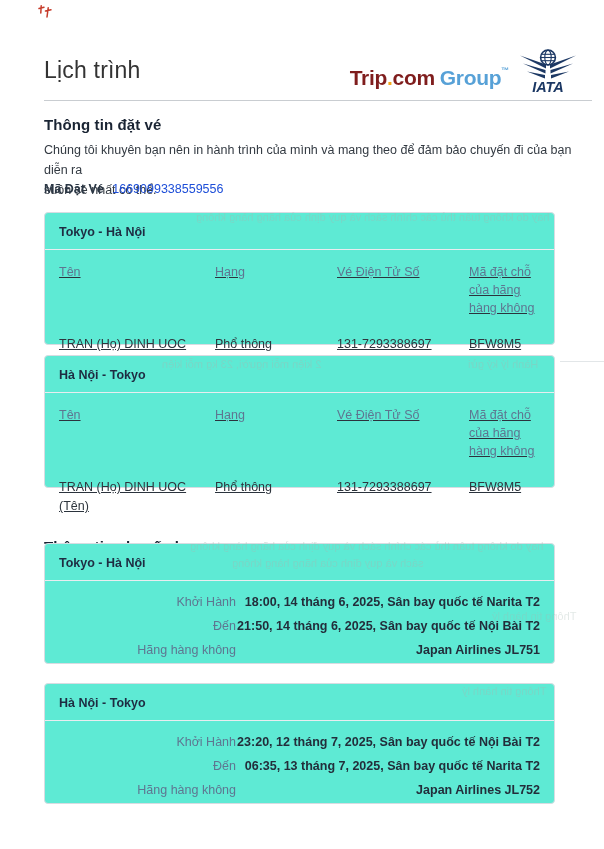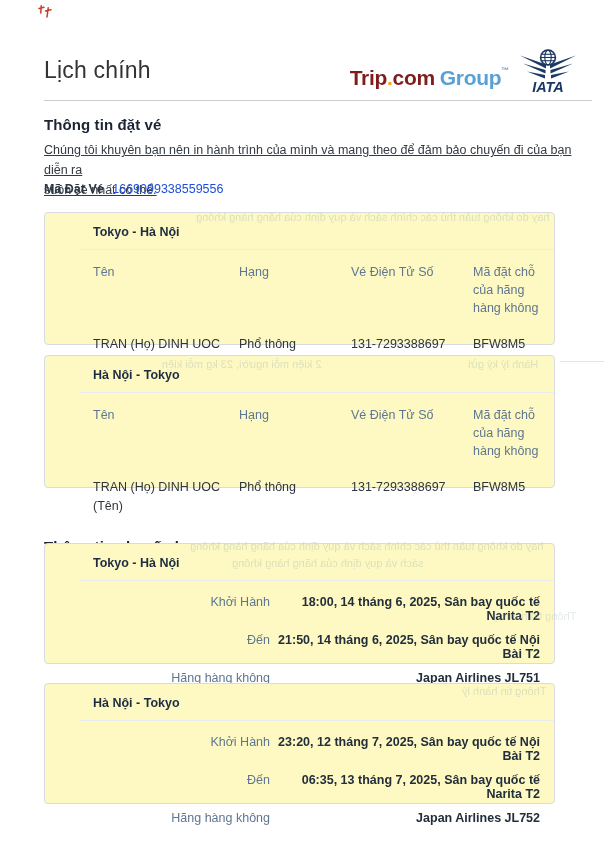--- a/index.html
+++ b/index.html
@@ -32,41 +32,41 @@
   
   .sec-heading {
     position:absolute; left:44px;
     font-size:15px; font-weight:700; color:#1a2433; letter-spacing:.1px;
   }
   .h-booking { top:116px; }
   .h-flights { top:538px; }
   .h-baggage { top:866px; }
 
   
-  .note { position:absolute; left:44px; top:140px; font-size:12.5px; color:#333a42; line-height:20px; width:530px;text-decoration:underline; }
+  .note { position:absolute; left:44px; top:140px; font-size:12.5px; color:#333a42; line-height:20px; width:530px; }
   .code-line { position:absolute; left:44px; top:182px; font-size:12.5px; }
   .code-label { color:#2b3745; font-weight:600; }
   .code-value { color:#1d4ed8; font-weight:400; margin-left:5px; }
 
   
   .card {
-    position:absolute; left:44px; width:511px; background:#fef9c3;
-    border:1px solid #d7dce2; border-radius:4px;padding-left:34px;
+    position:absolute; left:44px; width:511px; background:#5eead4;
+    border:1px solid #d7dce2; border-radius:4px;
   }
   .card-header {
     padding:12px 14px 10px 14px; border-bottom:1px solid #e9edf0;
     font-size:12.5px; font-weight:600; color:#1e2c42;
   }
 
   
   .t-card-1 { top:212px; height:133px; }
   .t-card-2 { top:355px; height:133px; }
   .t-grid {
     display:grid; grid-template-columns:140px 106px 116px 1fr;
-    padding:13px 14px 0 14px; column-gap:6px;
+    padding:13px 14px 0 14px; column-gap:16px;text-decoration:underline;
   }
   .t-col-h { font-size:12.5px; color:#5e7691; line-height:18px; }
   .t-cell  { font-size:12.5px; color:#2e353d; line-height:19px; margin-top:18px; }
 
   
   .f-card-1 { top:543px; height:121px; }
   .f-card-2 { top:683px; height:121px; }
   .f-rows { padding:14px 14px 0 14px;text-align:right; }
   .f-row { display:grid; grid-template-columns:177px 1fr; margin-bottom:10px; }
   .f-label { font-size:12.5px; color:#5e7691; }
@@ -91,21 +91,21 @@
 <body>
 
 <div class="page">
 
   <span class="red-mark">
     <svg width="16" height="14" viewBox="0 0 16 14">
       <path d="M2 3.5 L7 2.2 M4.2 0.8 L3.8 8 M8.5 6 L14 4.8 M11.2 2.8 L10 12" stroke="#c63b2a" stroke-width="1.5" fill="none" stroke-linecap="round"></path>
     </svg>
   </span>
 
-  <h1 class="page-title">Lịch chính</h1>
+  <h1 class="page-title">Lịch trình</h1>
 
   <div class="logos">
     <div class="trip-logo">
       <span class="t-main">Trip</span><span class="t-dot">.</span><span class="t-main">com</span><span class="t-grp">Group</span><span class="t-tm">™</span>
     </div>
     <div class="iata-logo">
       <svg width="58" height="47" viewBox="0 0 58 47">
         <g fill="none" stroke="#1c3864">
           <circle cx="29" cy="9.5" r="7.4" stroke-width="1.6"></circle>
           <ellipse cx="29" cy="9.5" rx="3.2" ry="7.4" stroke-width="1.1"></ellipse>

